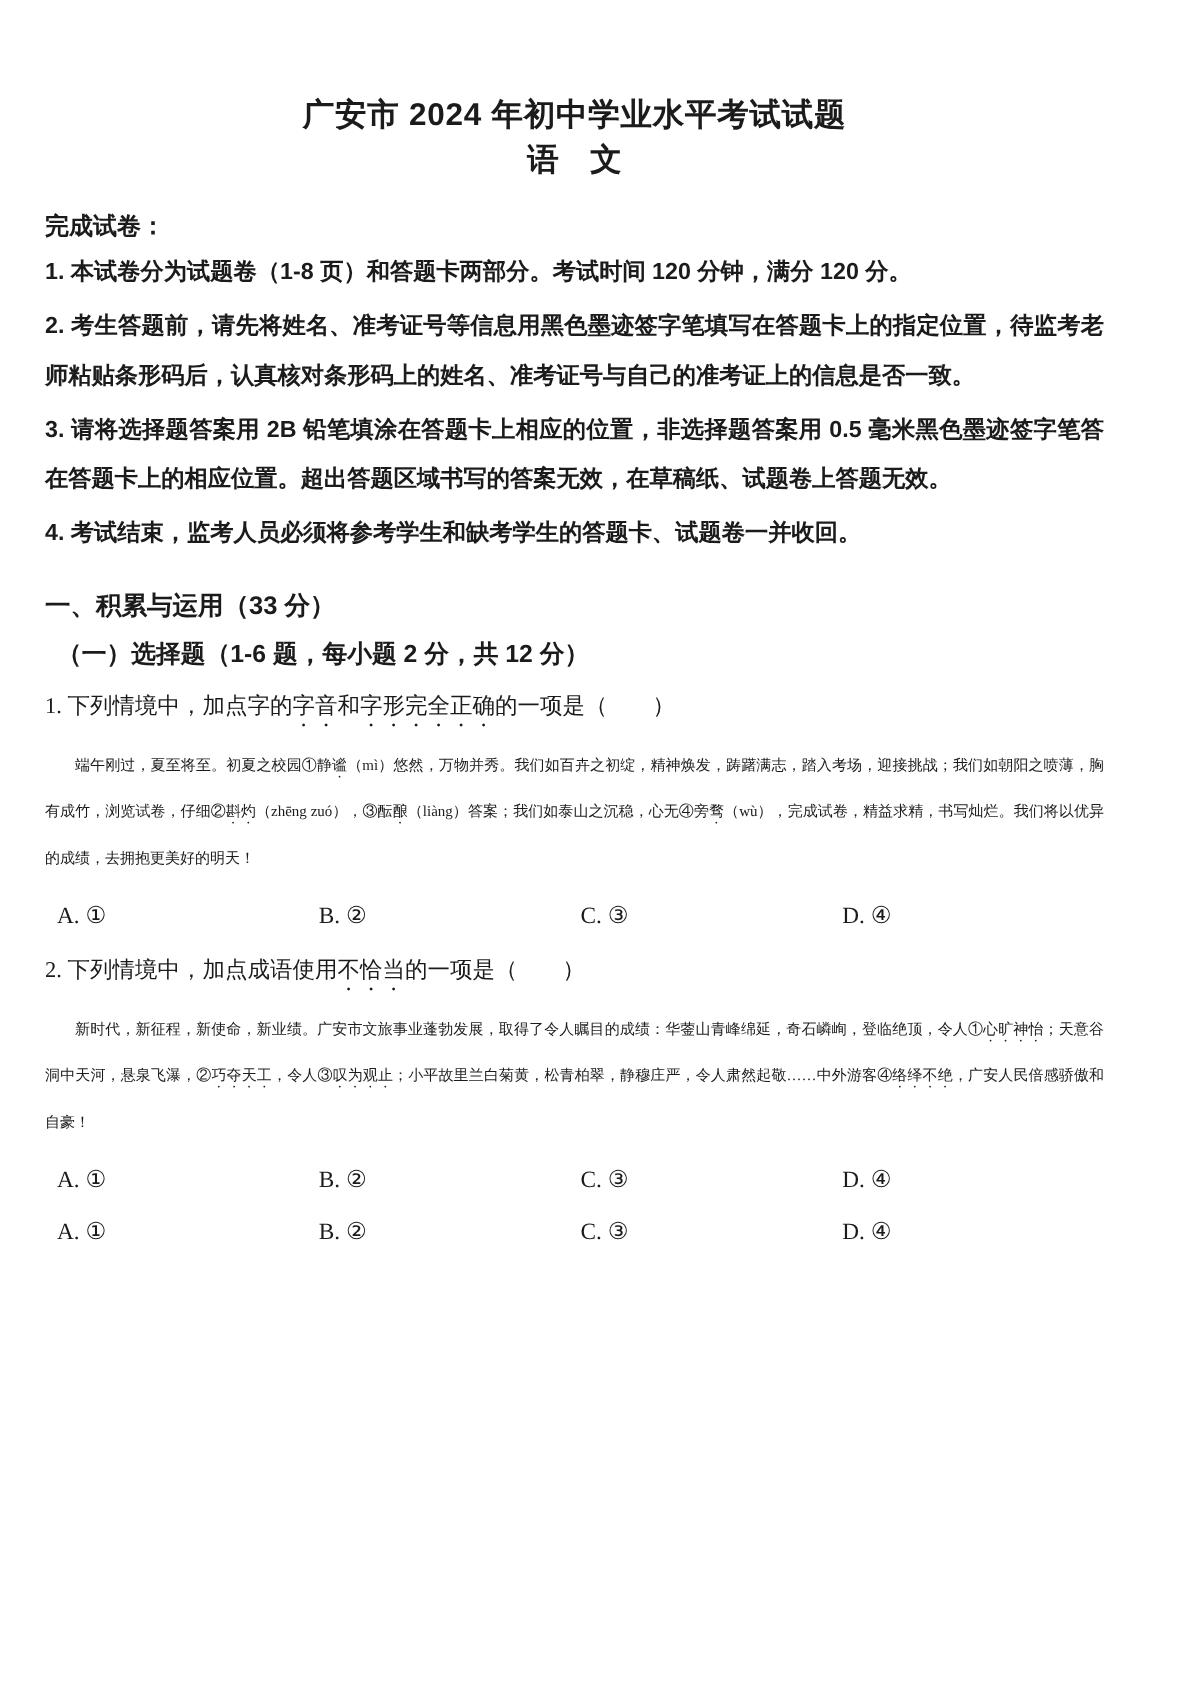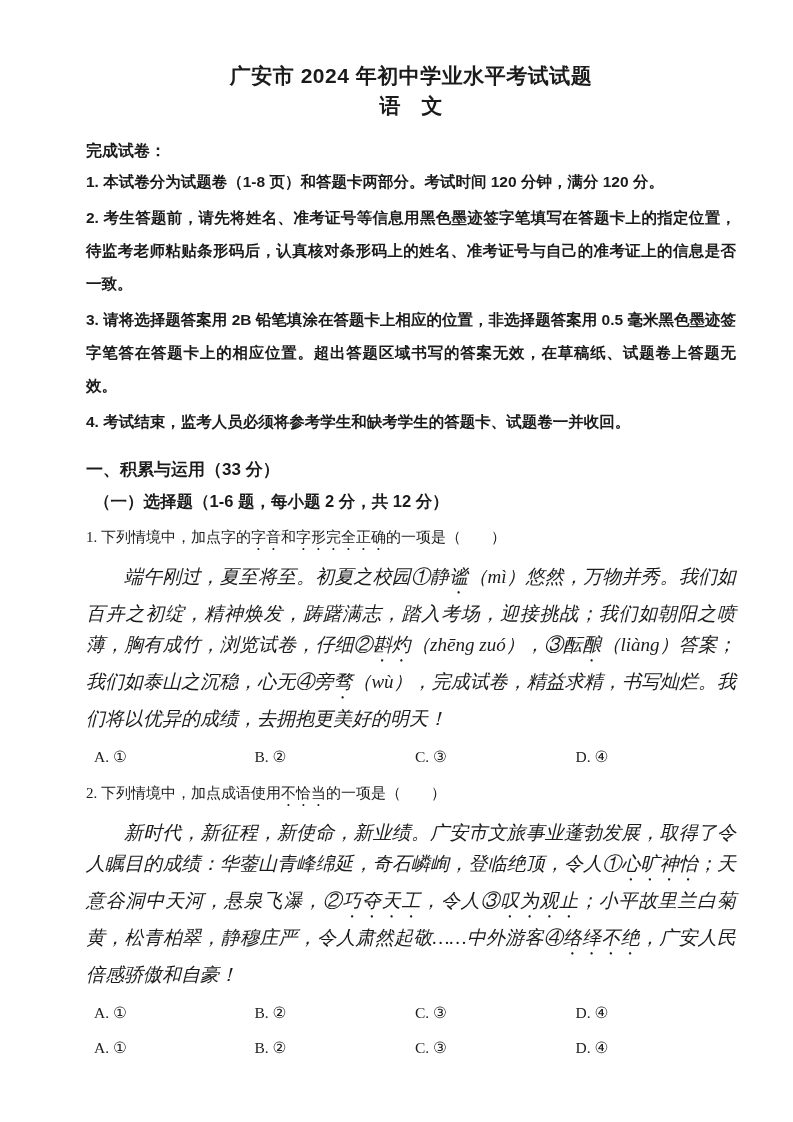--- a/index.html
+++ b/index.html
@@ -4,21 +4,21 @@
 <style>
   * { margin: 0; padding: 0; box-sizing: border-box; }
   html, body { background: #ffffff; }
   body {
     width: 793px; height: 1122px; overflow: hidden;
     color: #1b1b1b;
     font-family: "Liberation Serif", serif;
   }
   .page {
     width: 793px; height: 1122px;
-    padding: 62px 57px 0 86px;
+    padding: 62px 57px 0 30px;
   }
   
   .title {
     text-align: center;
     font-family: "Liberation Sans", sans-serif;
     font-weight: 700;
     font-size: 21px;
     letter-spacing: 0.5px;
   }
   .subject {
@@ -58,25 +58,24 @@
     font-size: 16.5px;
   }
   
   .stem {
     margin-top: 12px;
     font-size: 15px;
     line-height: 24px;
   }
   .passage {
     margin-top: 7px;
-    font-size: 19px;
+    font-size: 10px;
     line-height: 31px;
     text-indent: 2em;
     text-align: justify;
-    font-style: italic; 
   }
   .options {
     display: grid;
     grid-template-columns: 1fr 1fr 1fr 1fr;
     margin-top: 11px;
     padding-left: 8px;
     font-size: 15.5px;
     line-height: 24px;
   }
   

